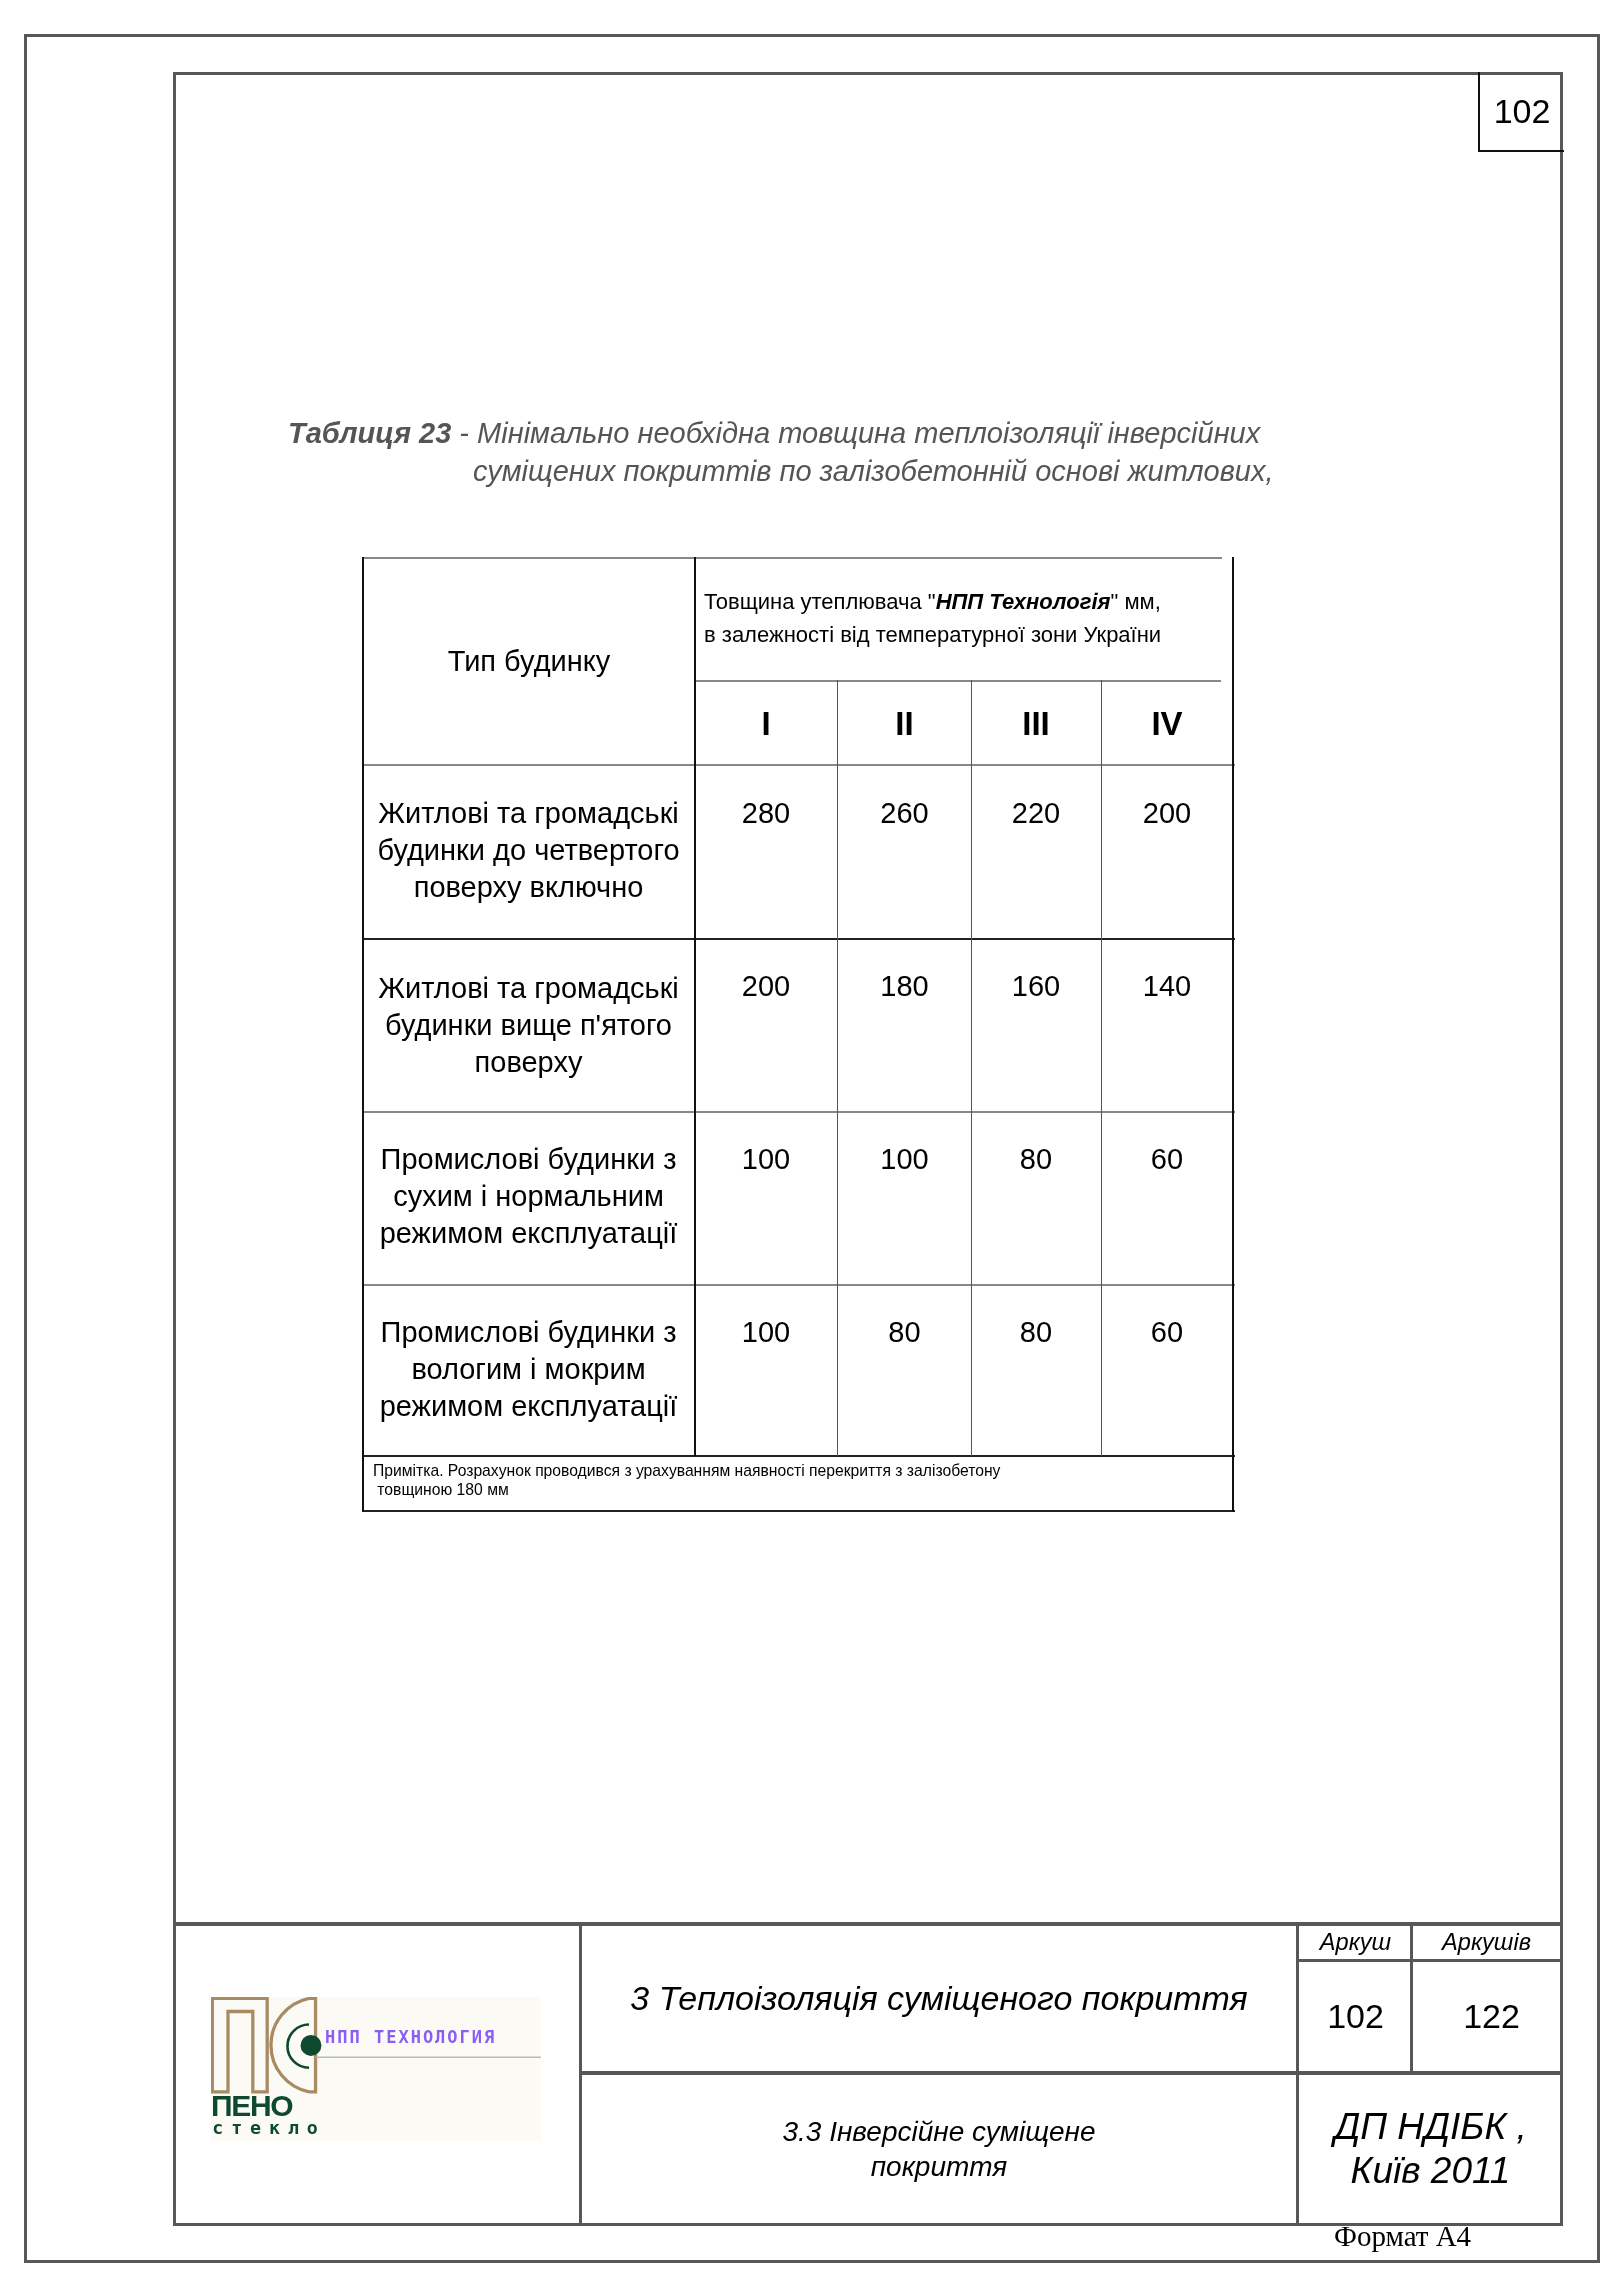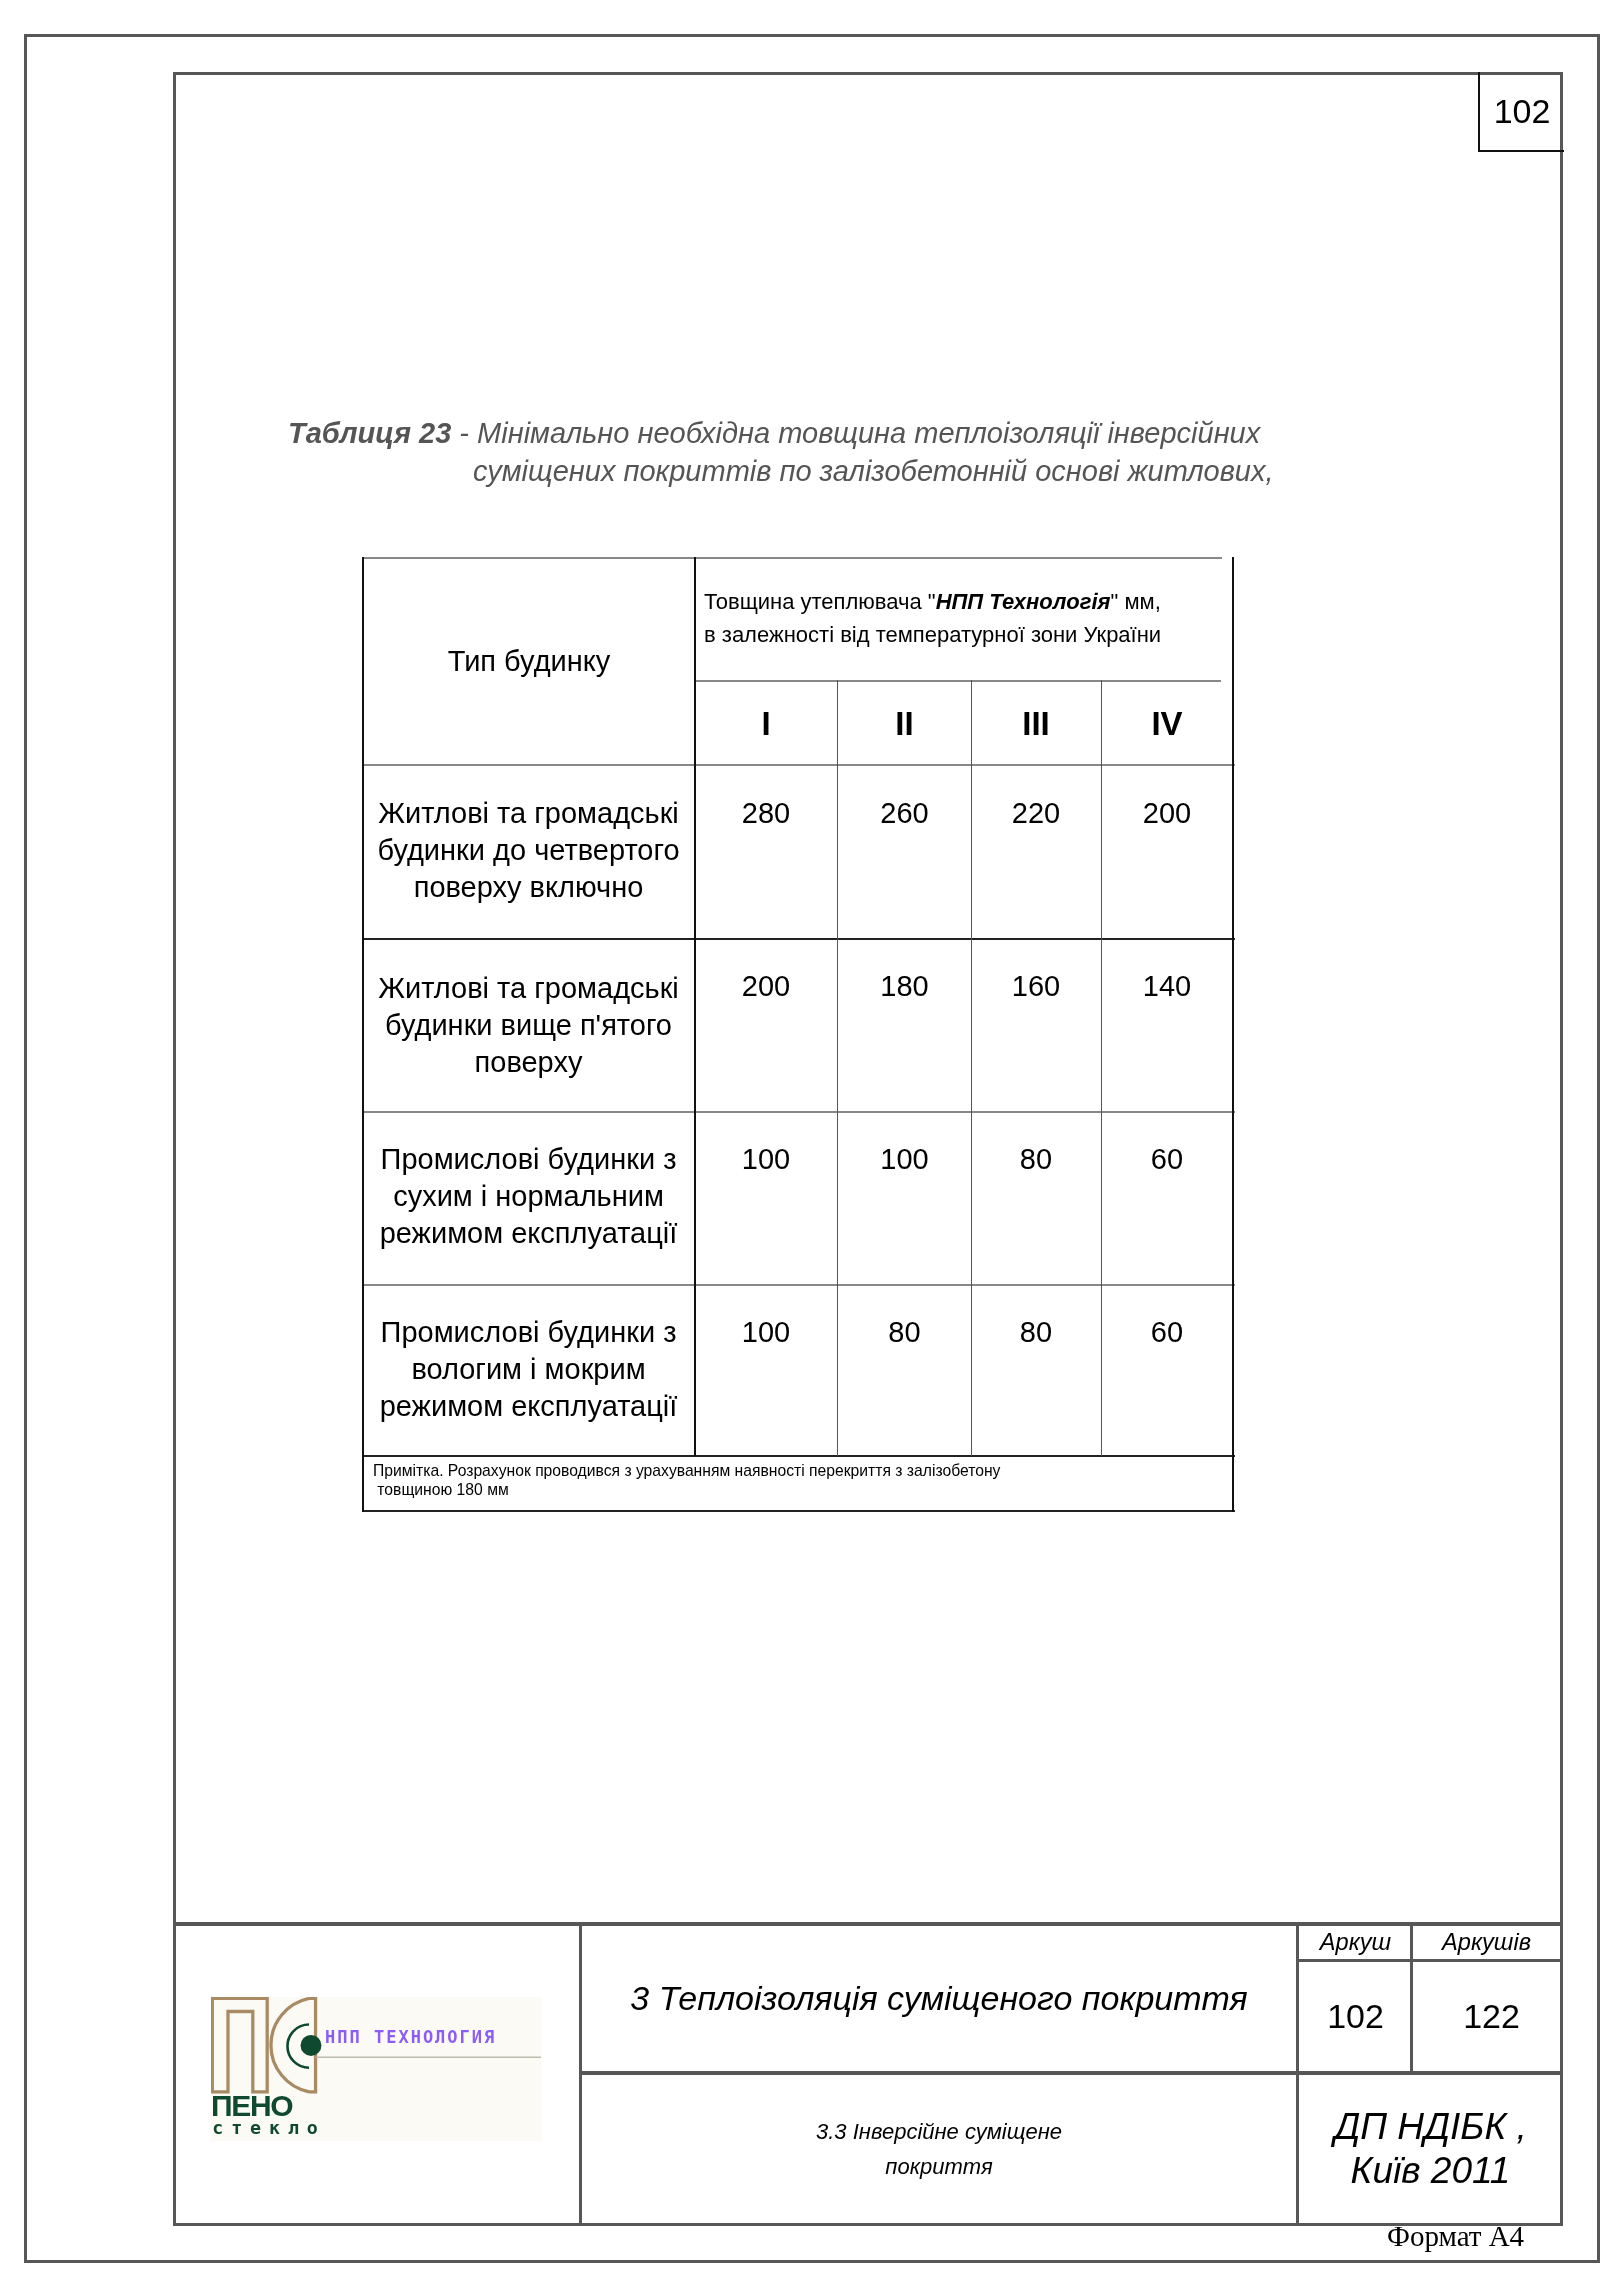--- a/index.html
+++ b/index.html
@@ -151,25 +151,25 @@
     <span class="abs" style="left:1.3px; top:120px; font-size:18.3px; font-weight:bold; color:#0f4a30; letter-spacing:7.9px; line-height:21px; font-family:'DejaVu Sans Mono', monospace;">стекло</span>
   </div>
 
   <div class="tb-text italic" style="left:582px; top:1926px; width:714px; height:145px; font-size:34px;">3 Теплоізоляція суміщеного покриття</div>
 
   <div class="tb-text italic" style="left:1300px; top:1926px; width:111px; height:33px; font-size:23.6px;">Аркуш</div>
   <div class="tb-text italic" style="left:1413px; top:1926px; width:147px; height:33px; font-size:23.6px;">Аркушів</div>
   <div class="tb-text" style="left:1300px; top:1962px; width:111px; height:109px; font-size:34px;">102</div>
   <div class="tb-text" style="left:1413px; top:1962px; width:157px; height:109px; font-size:34px;">122</div>
 
-  <div class="tb-text italic" style="left:582px; top:2075px; width:714px; height:148px; font-size:22px; line-height:35px; flex-direction:column;justify-content:center;">
+  <div class="tb-text italic" style="left:582px; top:2075px; width:714px; height:148px; font-size:28px; line-height:35px; flex-direction:column;justify-content:center;">
     <span>3.3 Інверсійне суміщене</span>
     <span>покриття</span>
   </div>
 
   <div class="tb-text italic" style="left:1300px; top:2075px; width:261px; height:148px; font-size:37px; line-height:44px; flex-direction:column;">
     <span>ДП НДІБК ,</span>
     <span>Київ 2011</span>
   </div>
 </div>
 
-<div class="abs" style="left:1387px; top:2220px; font-size:29px; font-family:'Liberation Serif', serif;">Формат А4</div>
+<div class="abs" style="left:1334px; top:2220px; font-size:29px; font-family:'Liberation Serif', serif;">Формат А4</div>
 
 
 </body></html>

